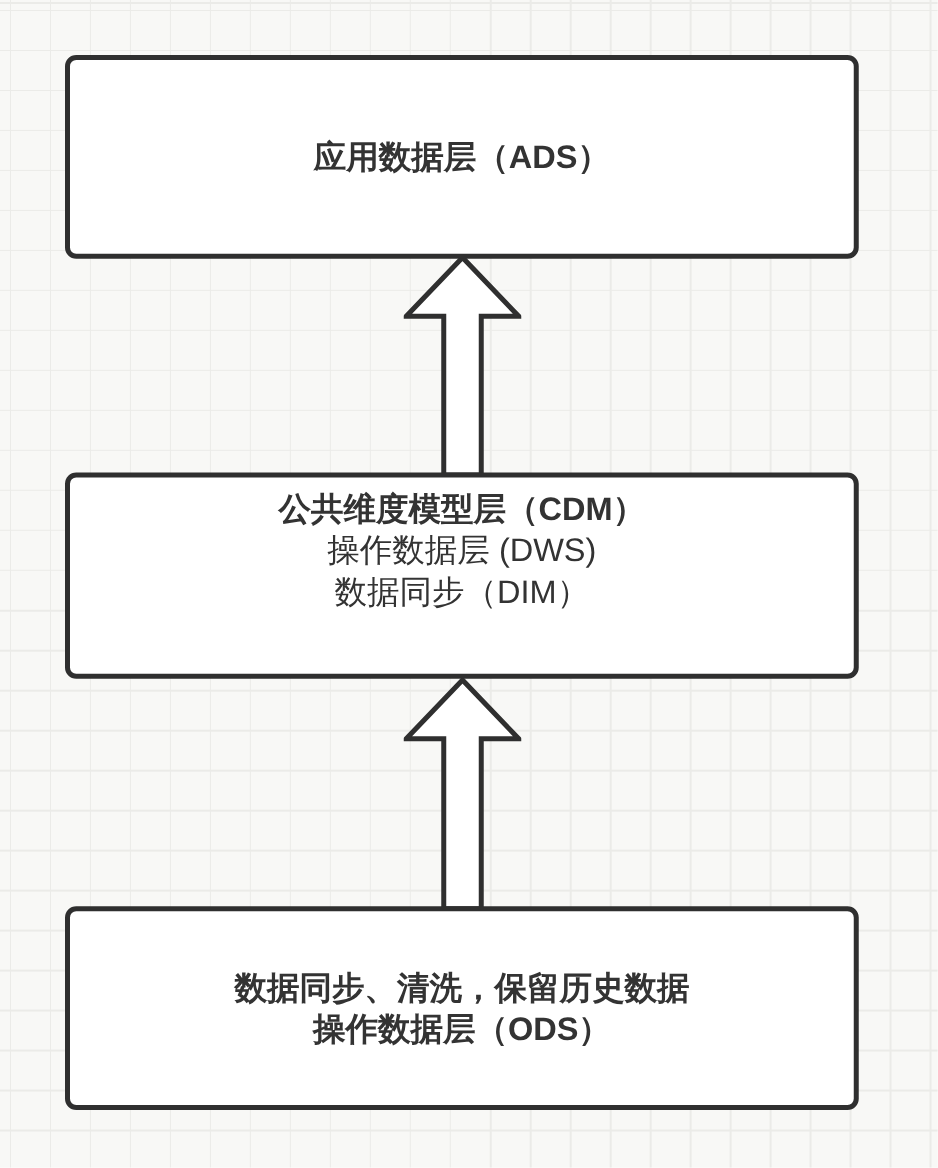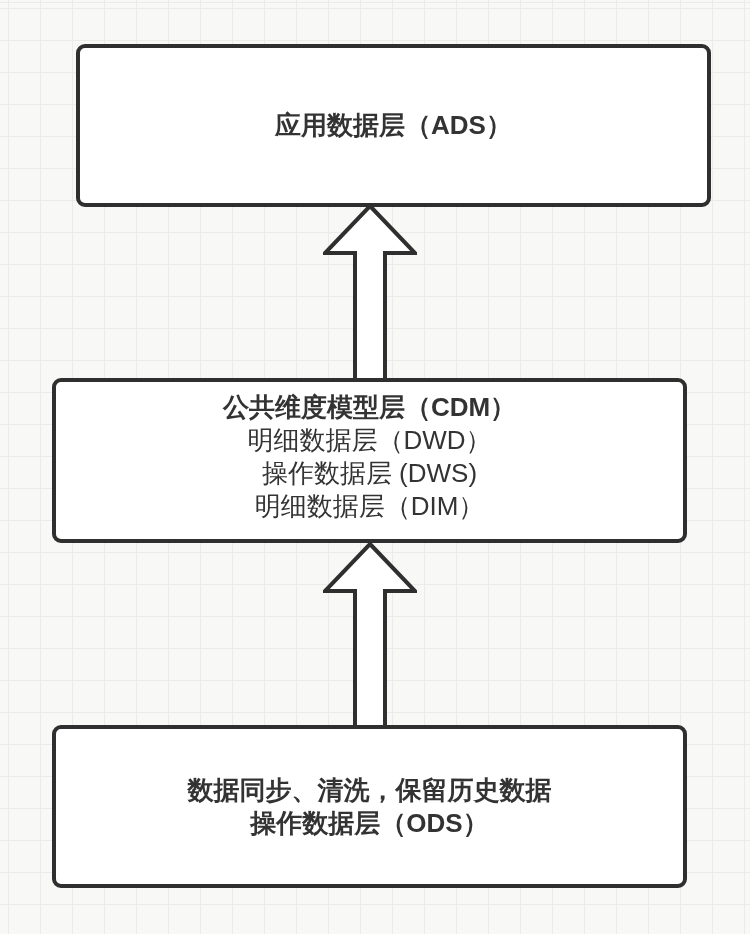--- a/index.html
+++ b/index.html
@@ -34,21 +34,21 @@
     border: 4px solid var(--stroke);
     border-radius: 9px;
     display: flex;
     flex-direction: column;
     align-items: center;
     text-align: center;
     font-size: 26px;
     line-height: 33px;
     z-index: 2;
   }
-  .box-ads  { top: 44px;  height: 163px; justify-content: center; margin-left: 24px; }
+  .box-ads  { top: 44px;  height: 163px; justify-content: center; }
   .box-cdm  { top: 378px; height: 165px; justify-content: flex-start; padding-top: 9px; }
   .box-ods  { top: 725px; height: 163px; justify-content: center; }
   .box-line { white-space: nowrap; }
   .bold { font-weight: bold; }
   .arrow {
     position: absolute;
     left: 323px;
     z-index: 1;
     display: block;
   }
@@ -69,23 +69,22 @@
   <div class="layer-box box-ads">
     <div class="box-line bold">应用数据层（ADS）</div>
   </div>
 
   <svg class="arrow arrow-1" width="94" height="176" viewBox="0 0 94 176">
     <polygon points="47,2 92,49 62,49 62,176 32,176 32,49 2,49"></polygon>
   </svg>
 
   <div class="layer-box box-cdm">
     <div class="box-line bold">公共维度模型层（CDM）</div>
-    <div class="box-line">明细数据层（DWD）</div>
     <div class="box-line">操作数据层 (DWS)</div>
-    <div class="box-line">明细数据层（DIM）</div>
+    <div class="box-line">数据同步（DIM）</div>
   </div>
 
   <svg class="arrow arrow-2" width="94" height="185" viewBox="0 0 94 185">
     <polygon points="47,2 92,49 62,49 62,185 32,185 32,49 2,49"></polygon>
   </svg>
 
   <div class="layer-box box-ods">
     <div class="box-line bold">数据同步、清洗，保留历史数据</div>
     <div class="box-line bold">操作数据层（ODS）</div>
   </div>

